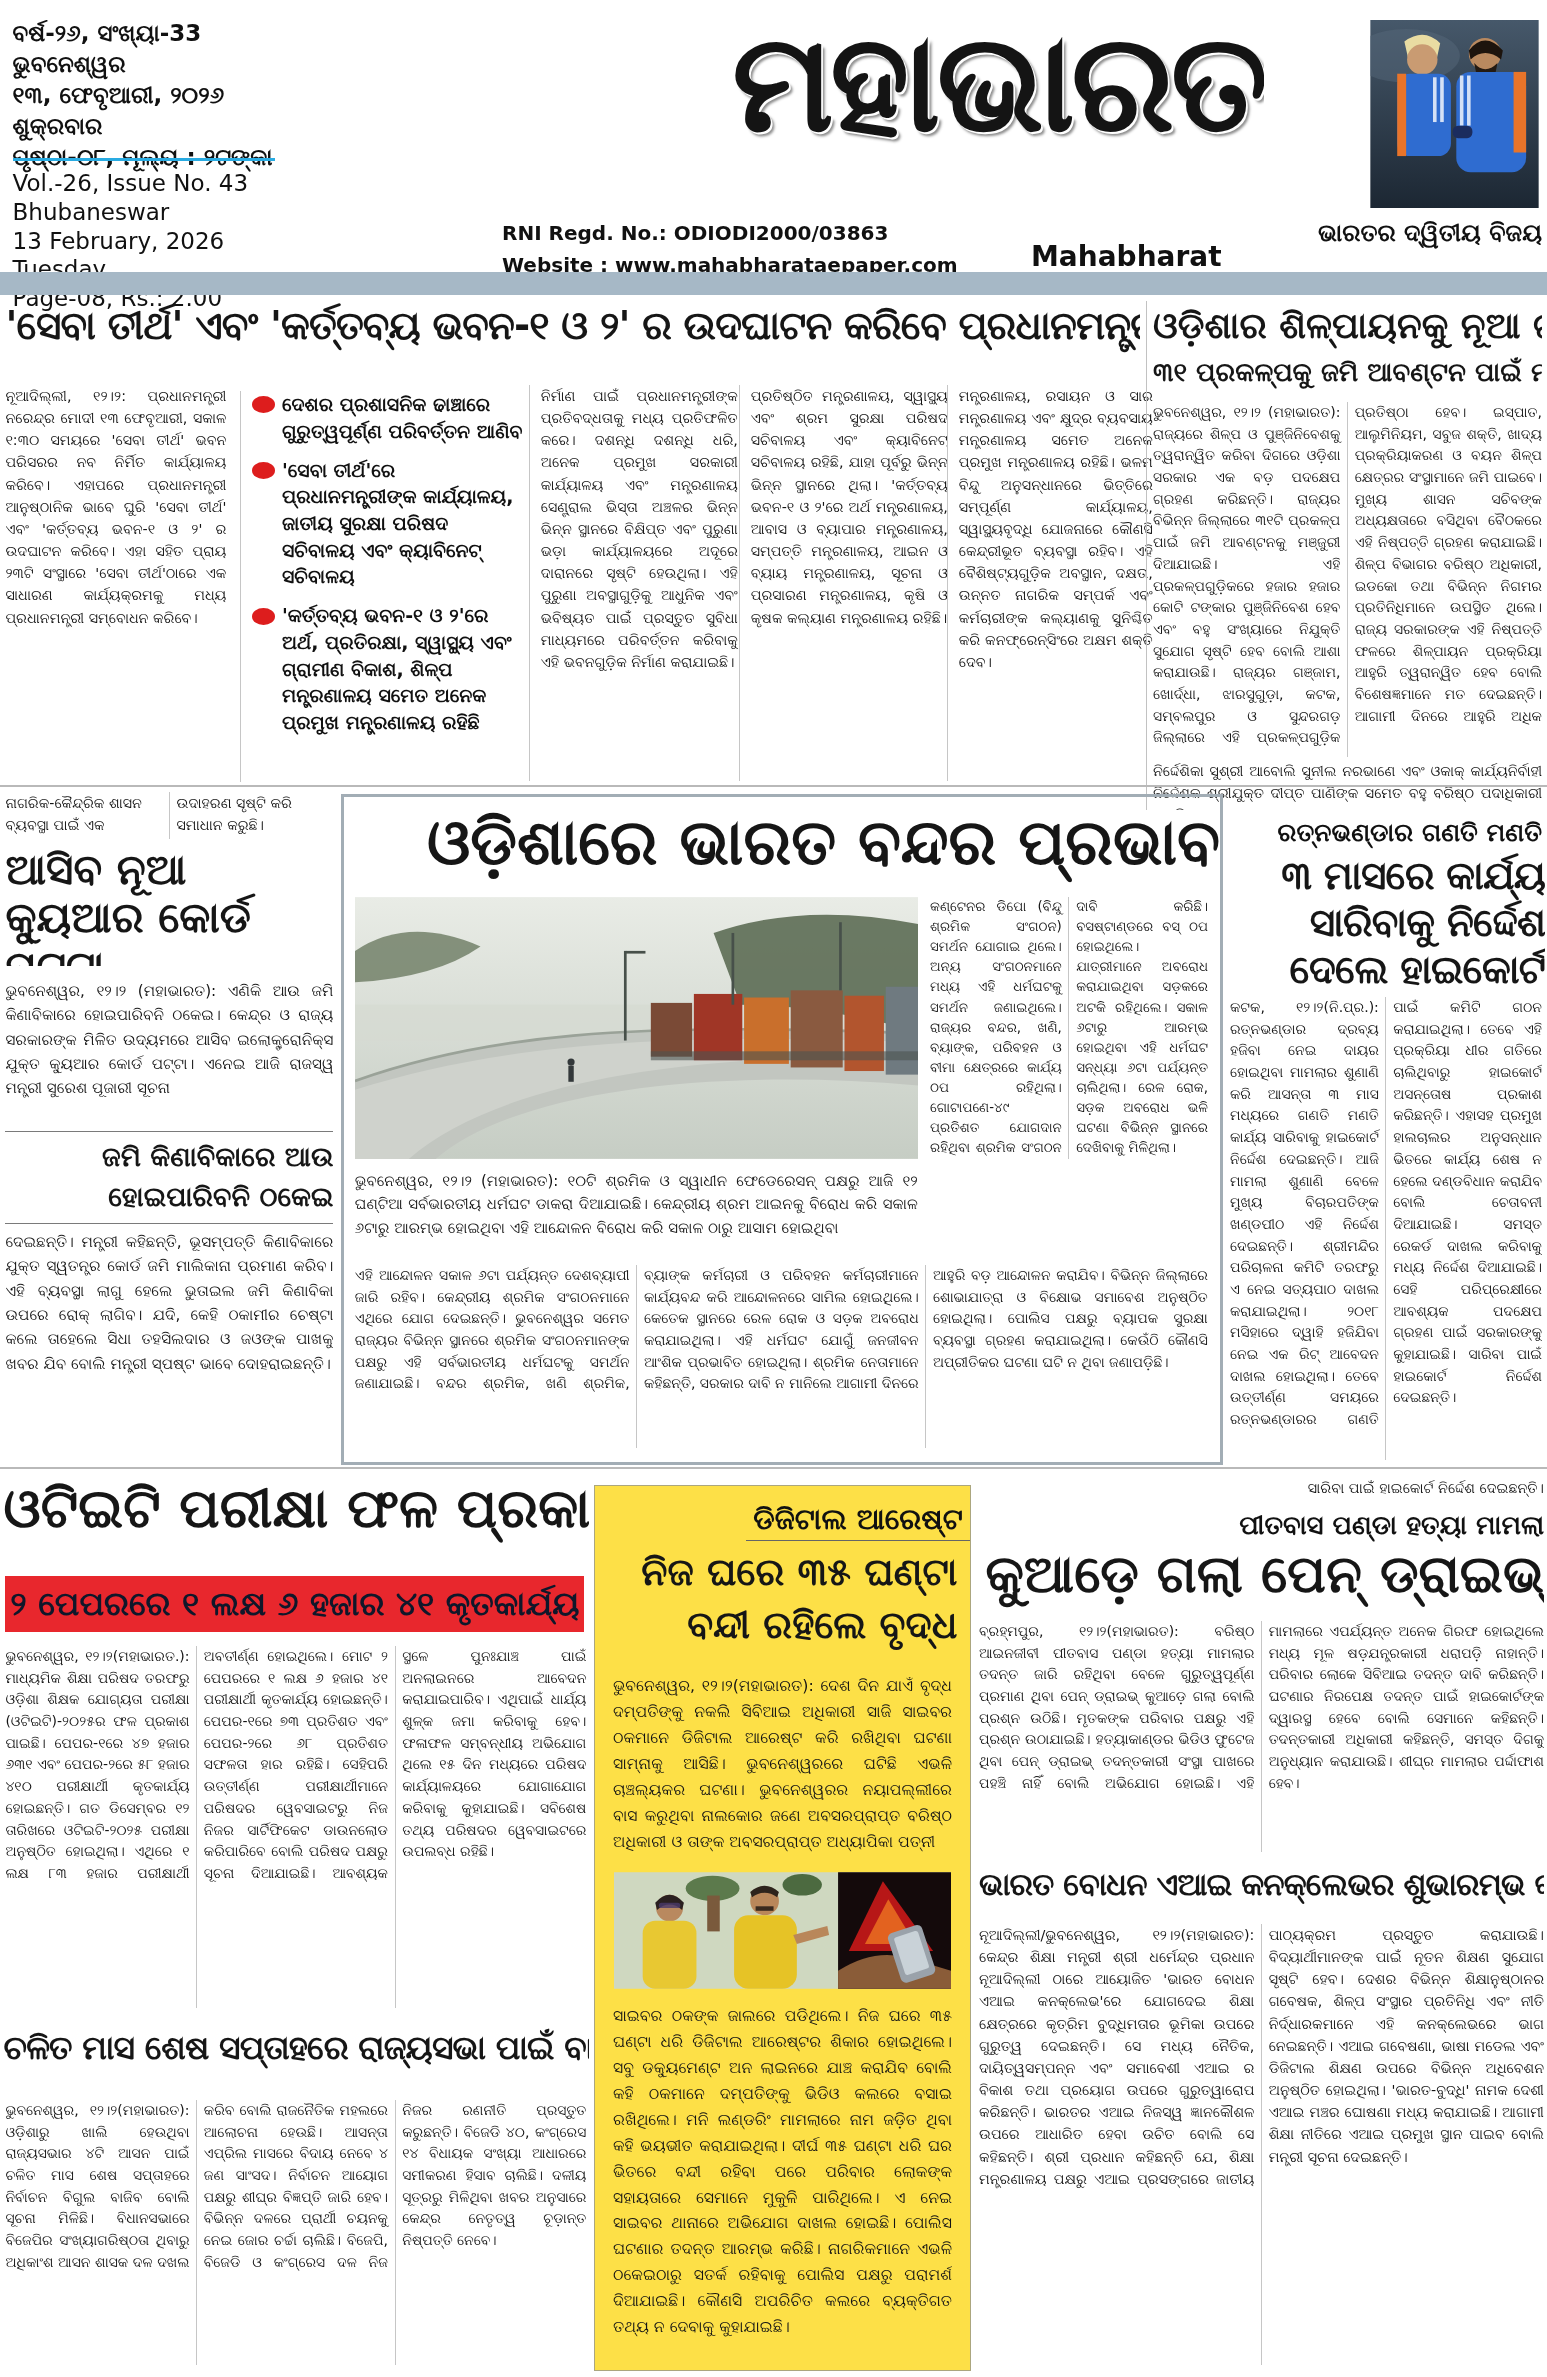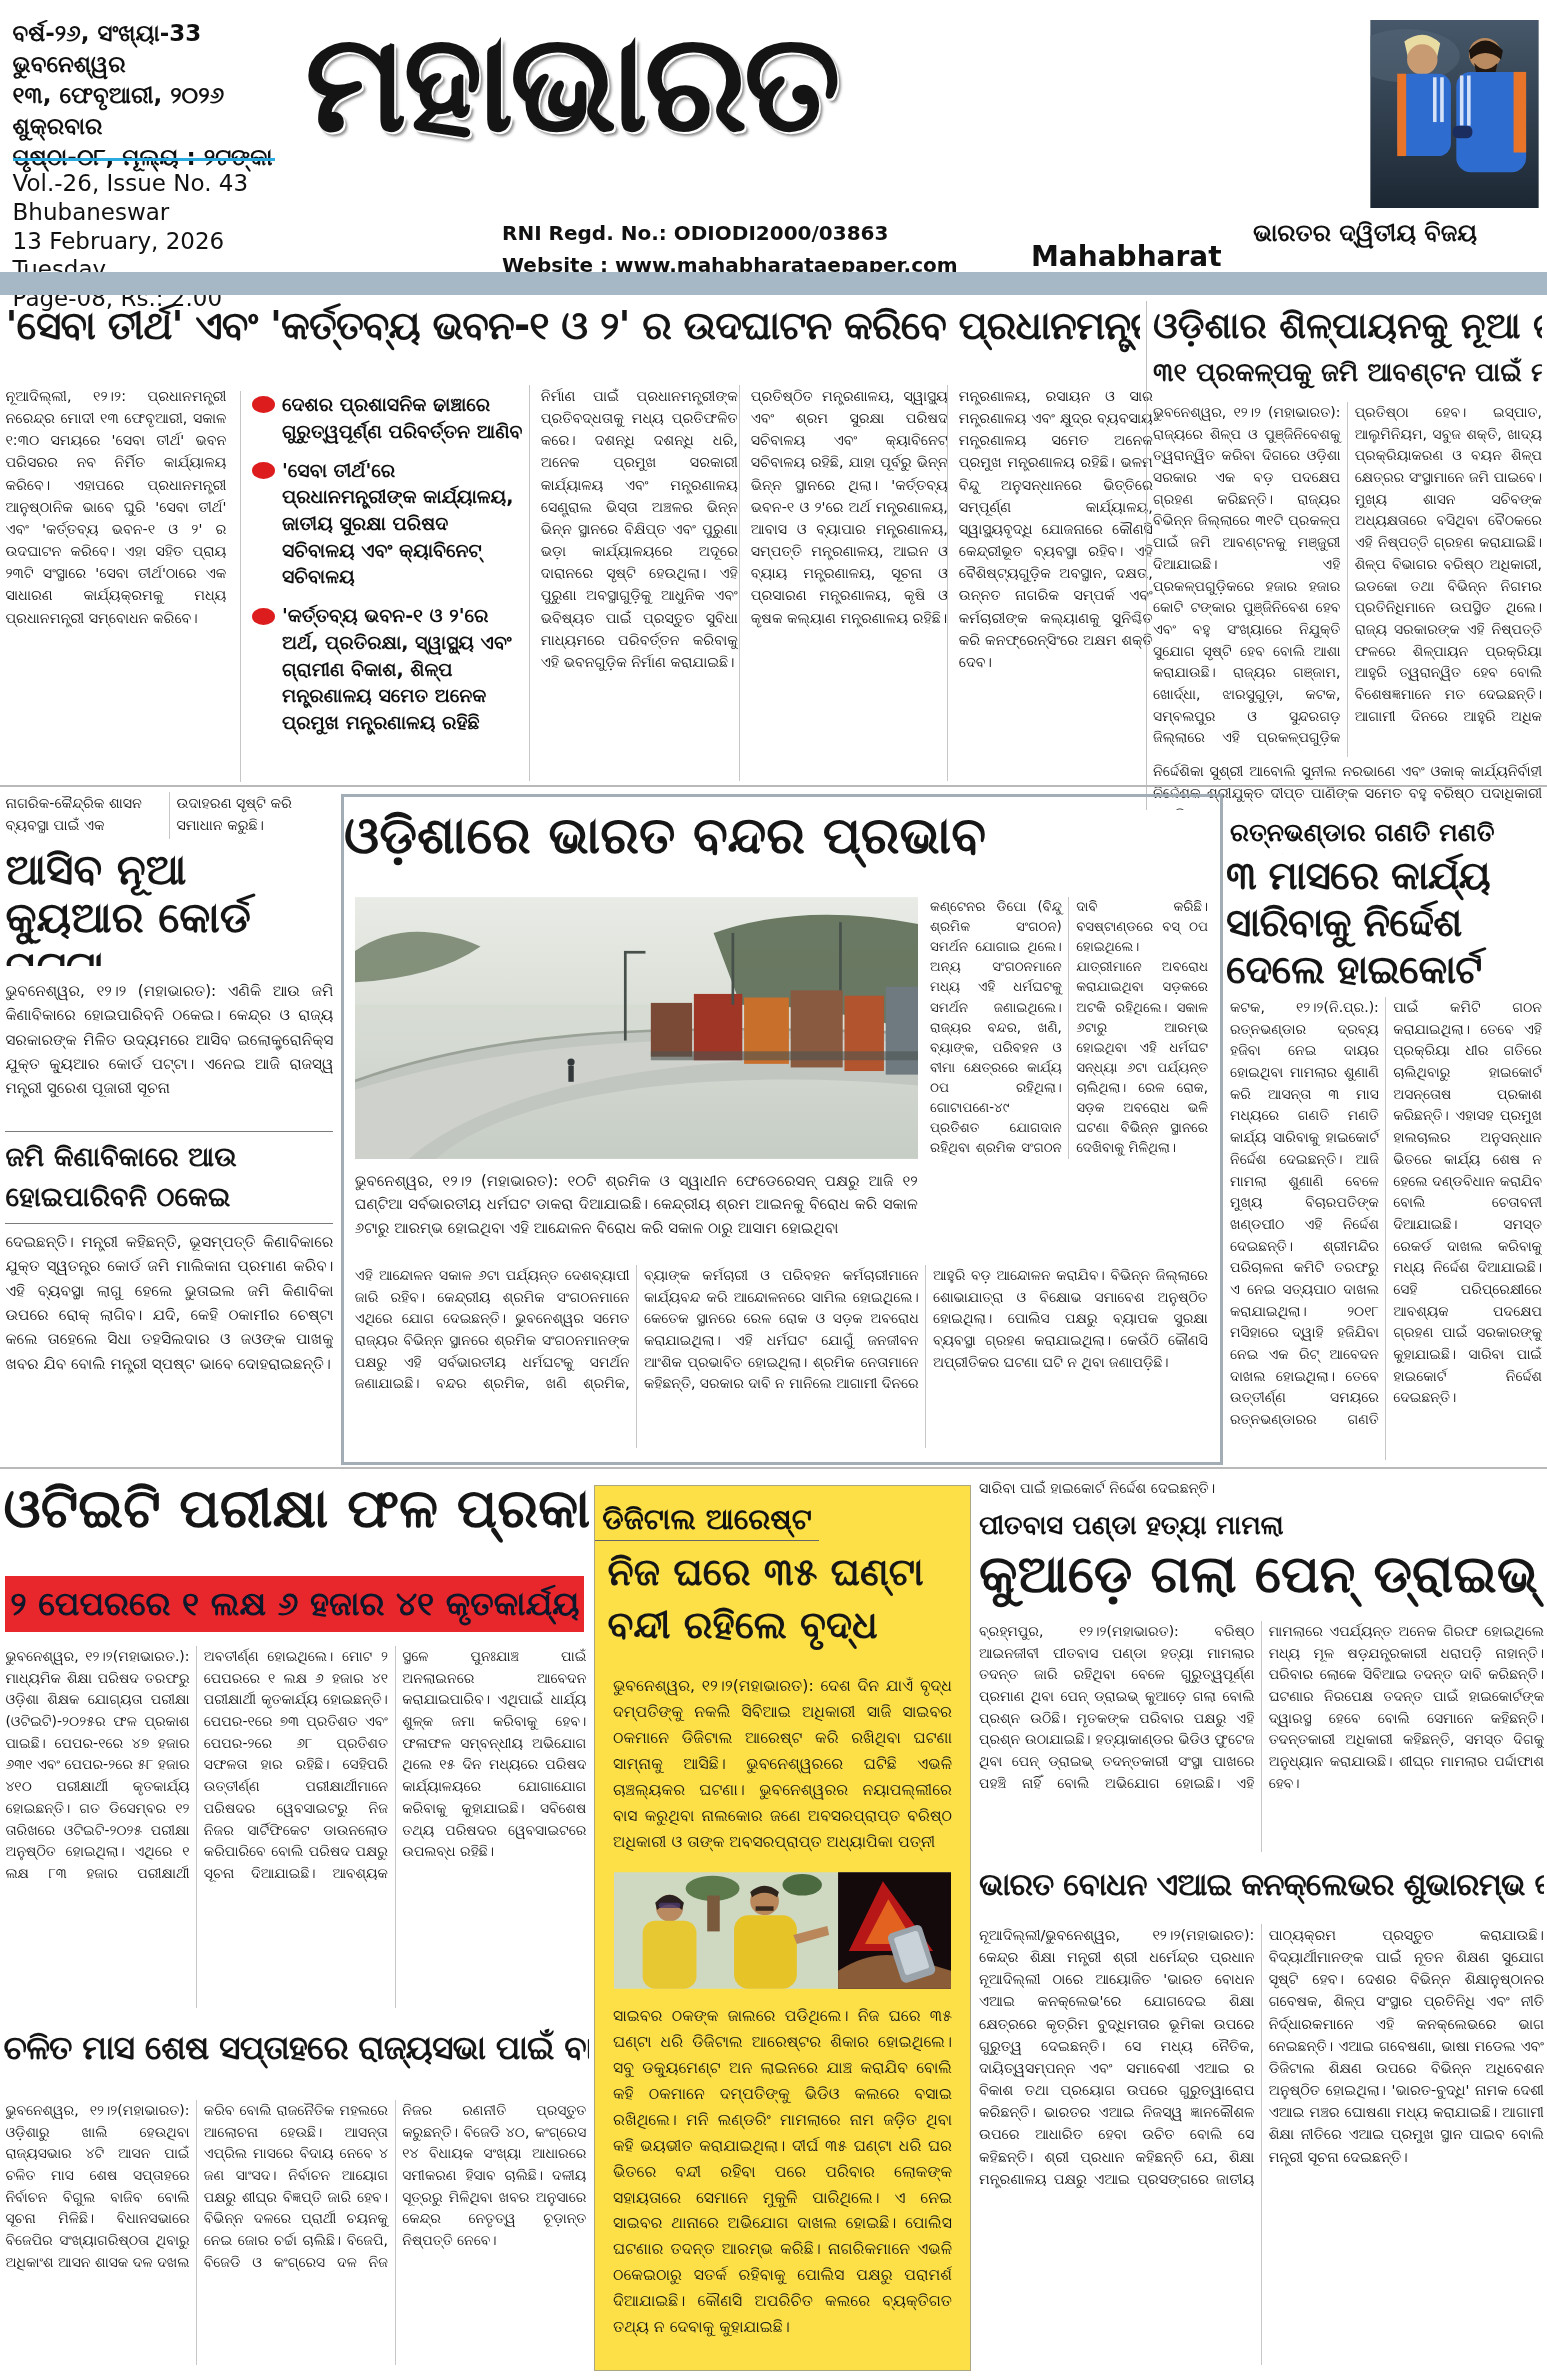--- a/index.html
+++ b/index.html
@@ -2,21 +2,21 @@
 <html style="font-size:14.3px"><head>
 <meta charset="utf-8">
 <style>
   html,body{margin:0;padding:0;background:#e9e9e9;}
   #paper{
     position:relative;width:1547px;height:2377px;background:#ffffff;
     font-family:"DejaVu Sans","Liberation Sans",sans-serif;color:#111;
     margin:0 auto;overflow:hidden;border-bottom:3.6px solid #1a1a1a;
   }
   .abs{position:absolute;}
-  .ctr{text-align:left;}
+  .ctr{text-align:right;}
   .just{text-align:justify;}
   .clip{overflow:hidden;}
   .body-txt{font-size:14.3px;line-height:1.55;color:#141414;}
   .cols2{column-count:2;column-gap:14.3px;column-rule:0.9px solid #c6c6c6;}
   .cols3{column-count:3;column-gap:14.3px;column-rule:0.9px solid #c6c6c6;}
   .rule-h{background:#b9b9b9;height:1.8px;}
   .rule-v{background:#c2c2c2;width:0.9px;}
   .mh-odia-line{font-size:23px;font-weight:bold;line-height:1.35;}
   .mh-eng-line{font-size:23px;font-weight:normal;line-height:1.25;}
   .mh-title{font-size:136px;font-weight:bold;letter-spacing:-3.6px;color:#141414;
@@ -125,21 +125,21 @@
 
   <div class="abs rule-h" style="left:0;top:785px;width:1547px;"></div>
 
   <div class="abs clip body-txt cols2" style="left:5.4px;top:792px;width:328px;height:47px;">ନାଗରିକ-କୈନ୍ଦ୍ରିକ ଶାସନ ବ୍ୟବସ୍ଥା ପାଇଁ ଏକ ଉଦାହରଣ ସୃଷ୍ଟି କରି ସମାଧାନ କରୁଛି।</div>
   <div class="abs clip hl" style="left:5.4px;top:846px;width:328px;height:120px;font-size:42px;line-height:1.15;">ଆସିବ ନୂଆ କ୍ୟୁଆର କୋର୍ଡ ପଟ୍ଟା</div>
   <div class="abs clip body-txt just" style="left:5.4px;top:979px;width:328px;height:149px;font-size:15.2px;line-height:1.6;">ଭୁବନେଶ୍ୱର, ୧୨।୨ (ମହାଭାରତ): ଏଣିକି ଆଉ ଜମି କିଣାବିକାରେ ହୋଇପାରିବନି ଠକେଇ। କେନ୍ଦ୍ର ଓ ରାଜ୍ୟ ସରକାରଙ୍କ ମିଳିତ ଉଦ୍ୟମରେ ଆସିବ ଇଲୋକ୍ଟ୍ରୋନିକ୍ସ ଯୁକ୍ତ କ୍ୟୁଆର କୋର୍ଡ ପଟ୍ଟା। ଏନେଇ ଆଜି ରାଜସ୍ୱ ମନ୍ତ୍ରୀ ସୁରେଶ ପୂଜାରୀ ସୂଚନା</div>
   <div class="abs ctr clip subhead-rules hl" style="left:5.4px;top:1131px;width:328px;height:86px;font-size:27px;line-height:1.45;padding-top:5.4px;">ଜମି କିଣାବିକାରେ ଆଉ ହୋଇପାରିବନି ଠକେଇ</div>
   <div class="abs clip body-txt just" style="left:5.4px;top:1230px;width:328px;height:231px;font-size:15.2px;line-height:1.6;">ଦେଇଛନ୍ତି। ମନ୍ତ୍ରୀ କହିଛନ୍ତି, ଭୂସମ୍ପତ୍ତି କିଣାବିକାରେ ଯୁକ୍ତ ସ୍ୱତନ୍ତ୍ର କୋର୍ଡ ଜମି ମାଲିକାନା ପ୍ରମାଣ କରିବ। ଏହି ବ୍ୟବସ୍ଥା ଲାଗୁ ହେଲେ ଭୁତାଇଲ ଜମି କିଣାବିକା ଉପରେ ରୋକ୍ ଲାଗିବ। ଯଦି, କେହି ଠକାମୀର ଚେଷ୍ଟା କଲେ ତାହେଲେ ସିଧା ତହସିଲଦାର ଓ ଜଓଙ୍କ ପାଖକୁ ଖବର ଯିବ ବୋଲି ମନ୍ତ୍ରୀ ସ୍ପଷ୍ଟ ଭାବେ ଦୋହରାଇଛନ୍ତି।</div>
 
   <div class="abs box-frame" style="left:341px;top:794px;width:876px;height:665px;">
-    <div class="abs ctr clip hl" style="left:0;top:9px;width:876px;height:82px;font-size:51px;white-space:nowrap;">ଓଡ଼ିଶାରେ ଭାରତ ବନ୍ଦର ପ୍ରଭାବ</div>
+    <div class="abs ctr clip hl" style="left:0;top:9px;width:876px;height:82px;font-size:63px;white-space:nowrap;">ଓଡ଼ିଶାରେ ଭାରତ ବନ୍ଦର ପ୍ରଭାବ</div>
 
     <div class="abs" style="left:10.8px;top:100px;width:563px;height:262px;">
       <svg width="563" height="262" viewBox="0 0 628 292">
         <defs>
           <linearGradient id="haze" x1="0" y1="0" x2="0" y2="1">
             <stop offset="0" stop-color="#e9ece6"></stop>
               <stop offset="1" stop-color="#c6cdc4"></stop>
           </linearGradient>
         </defs>
         <rect width="628" height="292" fill="url(#haze)"></rect>

